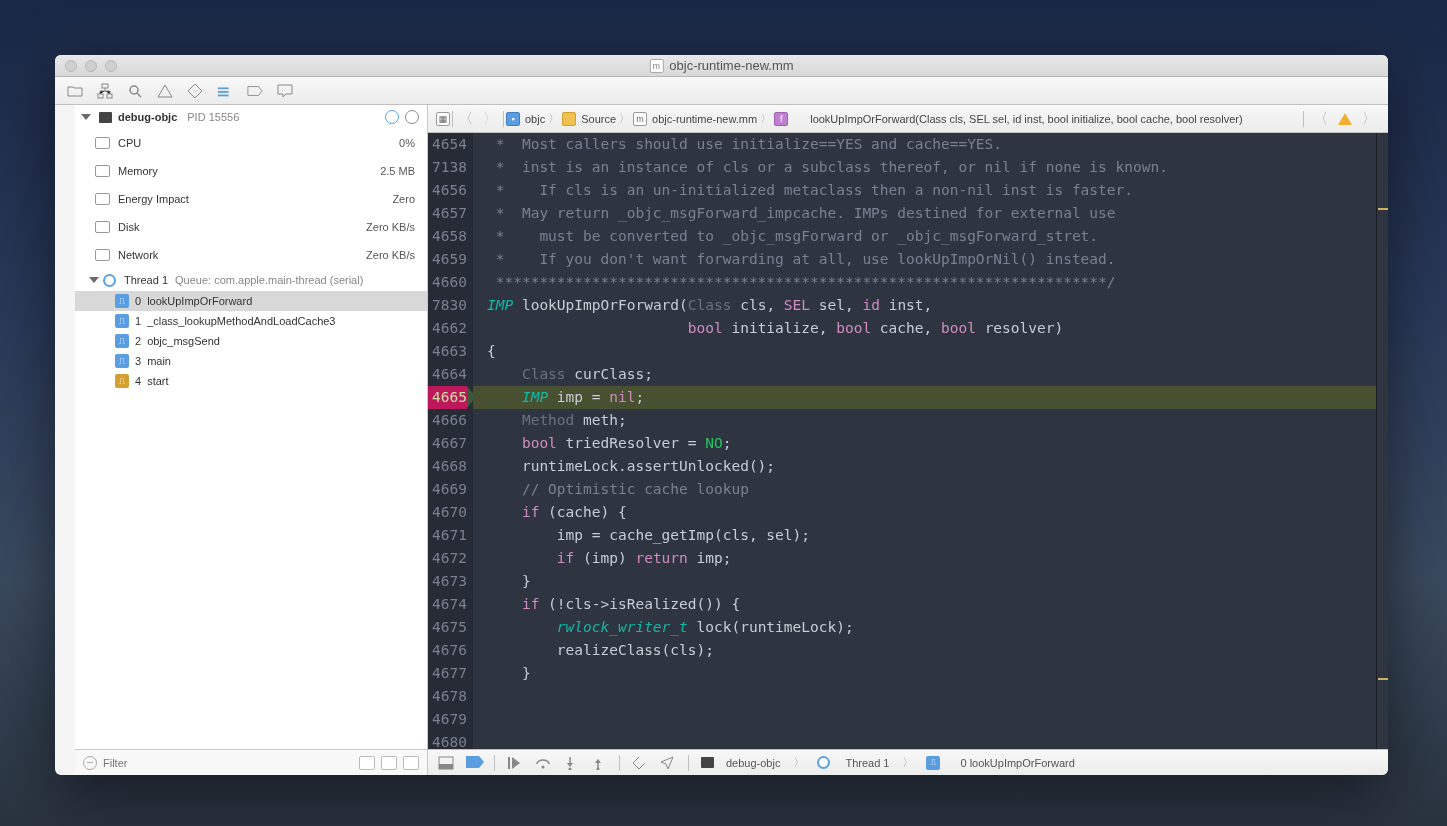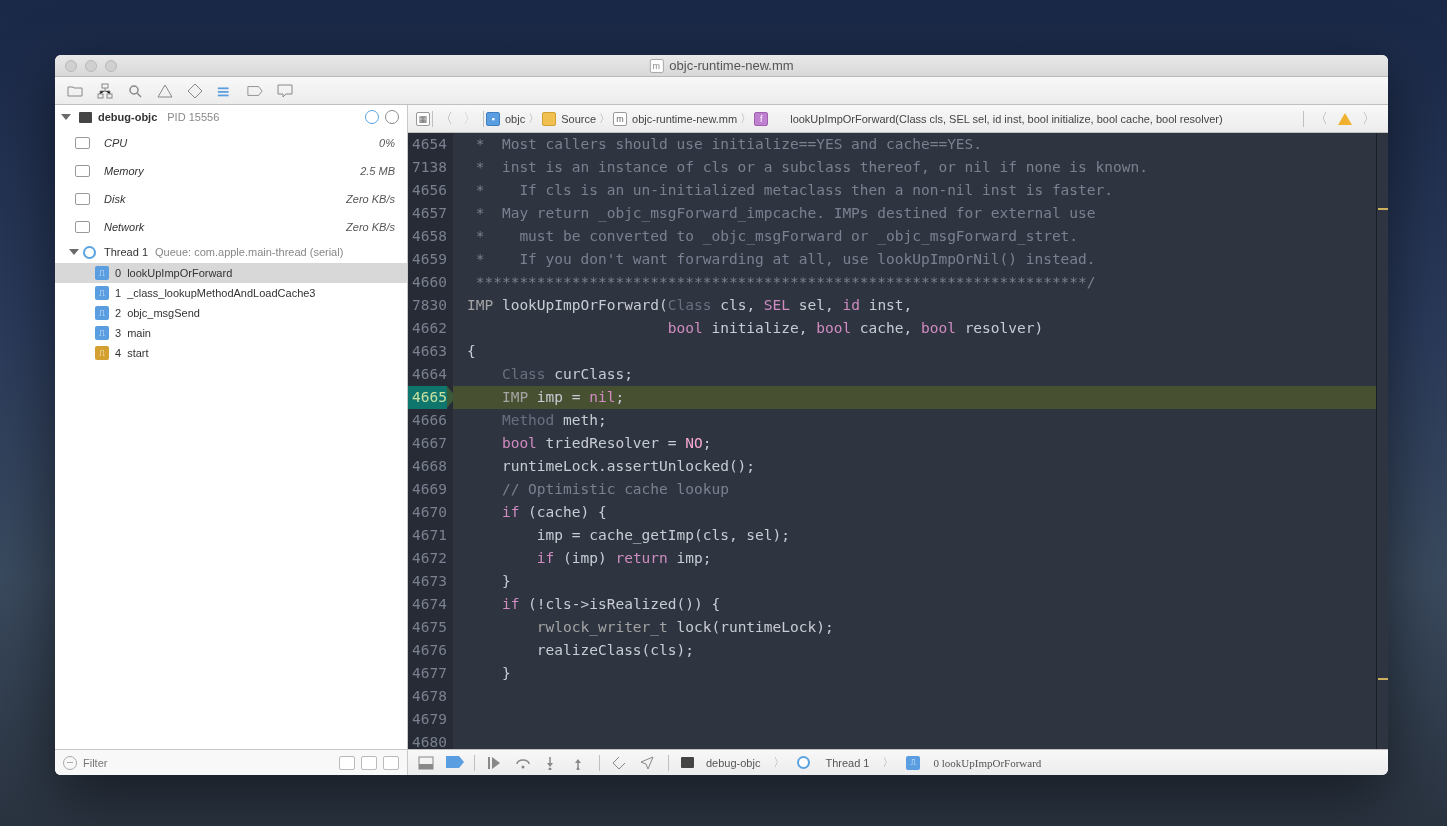--- a/index.html
+++ b/index.html
@@ -20,31 +20,31 @@
   }
   .traffic { display: flex; gap: 8px; padding-left: 10px; }
   .tl { width: 12px; height: 12px; border-radius: 50%; background: #d0d0d0; border:1px solid #b8b8b8; }
   .title-center { position: absolute; left: 50%; transform: translateX(-50%); display:flex; align-items:center; gap:6px; color:#555; }
   .mm-icon-sm { width:14px; height:14px; background:#fff; border:1px solid #aaa; border-radius:2px; display:flex; align-items:center; justify-content:center; font-size:9px; color:#888; }
   .toolbar {
     height: 28px; background: linear-gradient(#f8f8f8,#ececec); border-bottom:1px solid #c0c0c0;
     display:flex; align-items:center; padding:0 12px; gap:14px;
   }
   .tb-icon { width:16px; height:16px; color:#6a6a6a; display:flex; align-items:center; justify-content:center; }
-  .content { flex:1; display:flex; min-height:0; }
+  .content { flex:1; display:flex; min-height:0;padding-left:20px; }
   .sidebar { width:353px; background:#fff; border-right:1px solid #c8c8c8; display:flex; flex-direction:column; font-size:11px; color:#333; }
   .dbg-row { display:flex; align-items:center; height:24px; padding:0 8px 0 4px; }
   .dbg-head { font-weight:600; gap:6px; }
   .dbg-head .disc { width:0;height:0;border-left:5px solid transparent;border-right:5px solid transparent;border-top:6px solid #6a6a6a; margin:0 2px; }
   .term-icon { width:13px;height:11px;background:#444;border-radius:1px; }
   .pid { color:#888; font-weight:400; margin-left:4px; }
   .ring-icons { margin-left:auto; display:flex; gap:6px; }
   .ring { width:14px;height:14px;border:1.5px solid #8a8a8a;border-radius:50%; }
   .ring.b { border-color:#5aa3e0; }
-  .gauge-row { display:flex; align-items:center; height:28px; padding:0 12px 0 20px; gap:14px;font-style:italic; }
+  .gauge-row { display:flex; align-items:center; height:28px; padding:0 12px 0 20px; gap:8px; }
   .gauge-icon { width:15px;height:12px;border:1px solid #999;border-radius:2px; }
   .gauge-val { margin-left:auto; color:#555; }
   .thread-row { display:flex; align-items:center; height:22px; padding-left:14px; gap:4px; background:#fff; }
   .thread-row .disc2 { width:0;height:0;border-left:5px solid transparent;border-right:5px solid transparent;border-top:6px solid #6a6a6a; }
   .th-icon { width:13px;height:13px;border-radius:50%;background:radial-gradient(circle,#5aa3e0 30%,transparent 31%),conic-gradient(#5aa3e0 0 360deg); display:inline-block; position:relative; }
   .th-icon::after{content:"";position:absolute;inset:2px;border-radius:50%;background:#fff;}
   .th-icon::before{content:"";position:absolute;inset:4px;border-radius:50%;background:#5aa3e0;}
   .queue { color:#888;text-align:center; }
   .frame-row { display:flex; align-items:center; height:20px; padding-left:40px; gap:6px; font-size:11px; }
   .frame-row.sel { background:#d8d8d8; }
@@ -58,30 +58,30 @@
   .editor-area { flex:1; display:flex; flex-direction:column; min-width:0; }
   .jumpbar { height:28px; background:linear-gradient(#f8f8f8,#ececec); border-bottom:1px solid #c0c0c0; display:flex; align-items:center; padding:0 8px; font-size:11px; color:#444; gap:2px; }
   .jb-icon { width:14px;height:14px;border:1px solid #999;border-radius:2px;display:flex;align-items:center;justify-content:center;font-size:9px;color:#666;background:#fff; }
   .jb-sep { color:#a0a0a0; margin:0 1px; }
   .jb-nav { color:#aaa; padding:0 4px; font-size:14px; }
   .jb-warn { margin-left:auto; display:flex; align-items:center; gap:6px; }
   .warn-tri { width:0;height:0;border-left:7px solid transparent;border-right:7px solid transparent;border-bottom:12px solid #f0b030; }
 
   .code-area { flex:1; display:flex; background:#2e3440; overflow:hidden; position:relative; font-family:"Menlo","Monaco",monospace; font-size:14.5px; }
   .gutter { width:45px; background:#262b35; color:#7a8090; text-align:right; padding-right:6px; line-height:23px; user-select:none; }
-  .gut-bp { background:#0f766e; color:#c8e0a0; position:relative; }
+  .gut-bp { background:#be185d; color:#c8e0a0; position:relative; }
   .gut-bp::after { content:""; position:absolute; right:-9px; top:0; width:0;height:0; border-top:11.5px solid transparent; border-bottom:11.5px solid transparent; border-left:9px solid #3a5a3a; }
   .code-lines { flex:1; padding-left:14px; line-height:23px; white-space:pre; color:#c8ccd4; position:relative; }
   .c-hl { position:absolute; left:0; right:0; height:23px; background:#475030; }
   .bp-flag { position:absolute; right:0; height:23px; background:#e8f0c0; color:#333; font-family:-apple-system; font-size:12px; display:flex; align-items:center; padding:0 10px 0 16px; clip-path:polygon(12px 0,100% 0,100% 100%,12px 100%,0 50%); }
   .c-cmt { color:#7a8090; }
   .c-kw { color:#d08cc0; }
-  .c-type { color:#a3a3a3; }
+  .c-type { color:#14b8a6;font-style:italic; }
   .c-dark { color:#6a7080; }
-  .c-const { color:#f9a8d4; }
+  .c-const { color:#22c55e; }
   .minimap { width:12px; background:#2e3440; border-left:1px solid #1a1d24; position:relative; }
   .mm-ind { position:absolute; right:0; width:10px; height:2px; background:#d0b060; }
 
   .debugbar { height:26px; background:linear-gradient(#f8f8f8,#ececec); border-top:1px solid #c0c0c0; display:flex; align-items:center; padding:0 10px; gap:12px; font-size:11px; color:#555; }
   .db-icon { width:16px; height:14px; color:#6a6a6a; }
   .db-sep { width:1px; height:16px; background:#c0c0c0; }
   svg { display:block; }
 </style>
 </head>
 <body>
@@ -166,20 +166,25 @@
       <div id="gauges">
           <div class="gauge-row">
             <span class="gauge-icon"></span>
     <span>CPU</span>
     <span class="gauge-val">0%</span>
           </div>
           <div class="gauge-row">
             <span class="gauge-icon"></span>
     <span>Memory</span>
     <span class="gauge-val">2.5 MB</span>
+          </div>
+          <div class="gauge-row">
+            <span class="gauge-icon"></span>
+    <span>Energy Impact</span>
+    <span class="gauge-val">Zero</span>
           </div>
           <div class="gauge-row">
             <span class="gauge-icon"></span>
     <span>Disk</span>
     <span class="gauge-val">Zero KB/s</span>
           </div>
           <div class="gauge-row">
             <span class="gauge-icon"></span>
     <span>Network</span>
     <span class="gauge-val">Zero KB/s</span>
@@ -346,18 +351,18 @@
             </svg>
           </span>
         <span class="db-sep"></span>
         <span class="term-icon" style="width:13px;height:11px;"></span>
         <span>debug-objc</span>
         <span class="jb-sep">〉</span>
         <span class="th-icon"></span>
         <span style="margin-left:3px;">Thread 1</span>
         <span class="jb-sep">〉</span>
         <span class="fr-icon fr-blue" style="width:14px;height:14px;">⎍</span>
-        <span style="margin-left:1px;font-family:Liberation Serif, serif;">0 lookUpImpOrForward</span>
+        <span style="margin-left:8px;">0 lookUpImpOrForward</span>
       </div>
     </div>
 
   </div>
 </div>
 
 </body></html>

